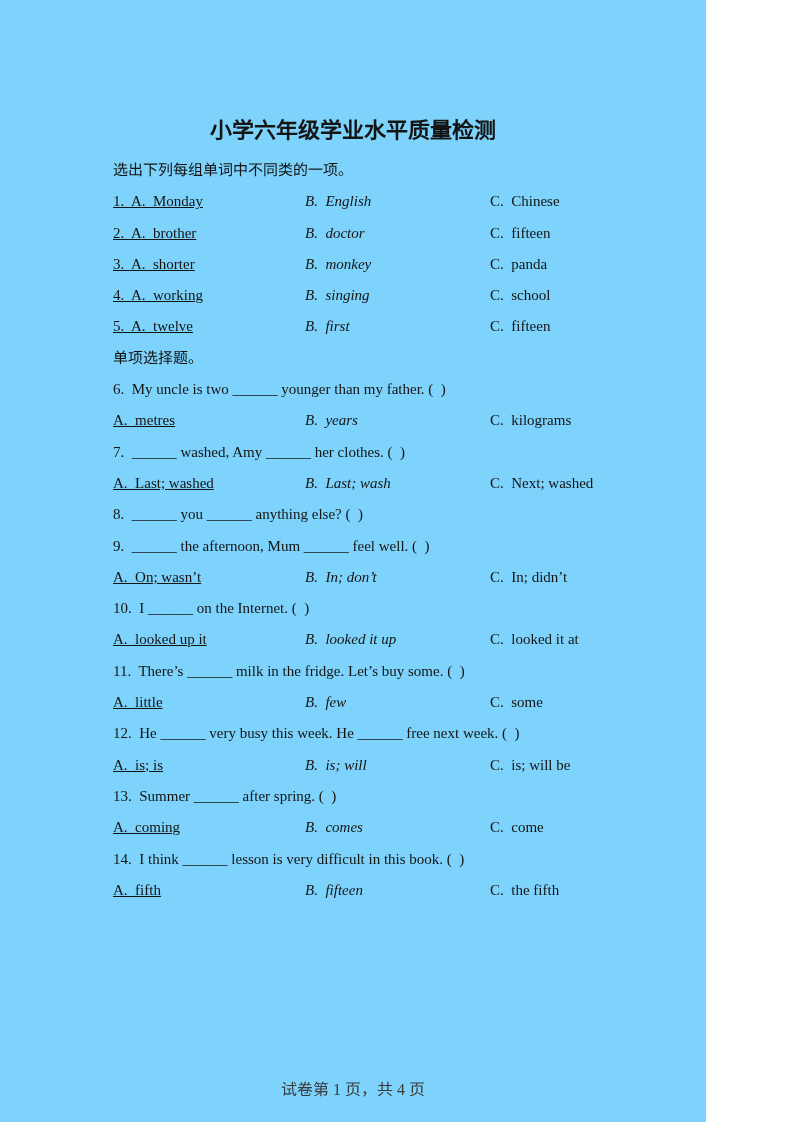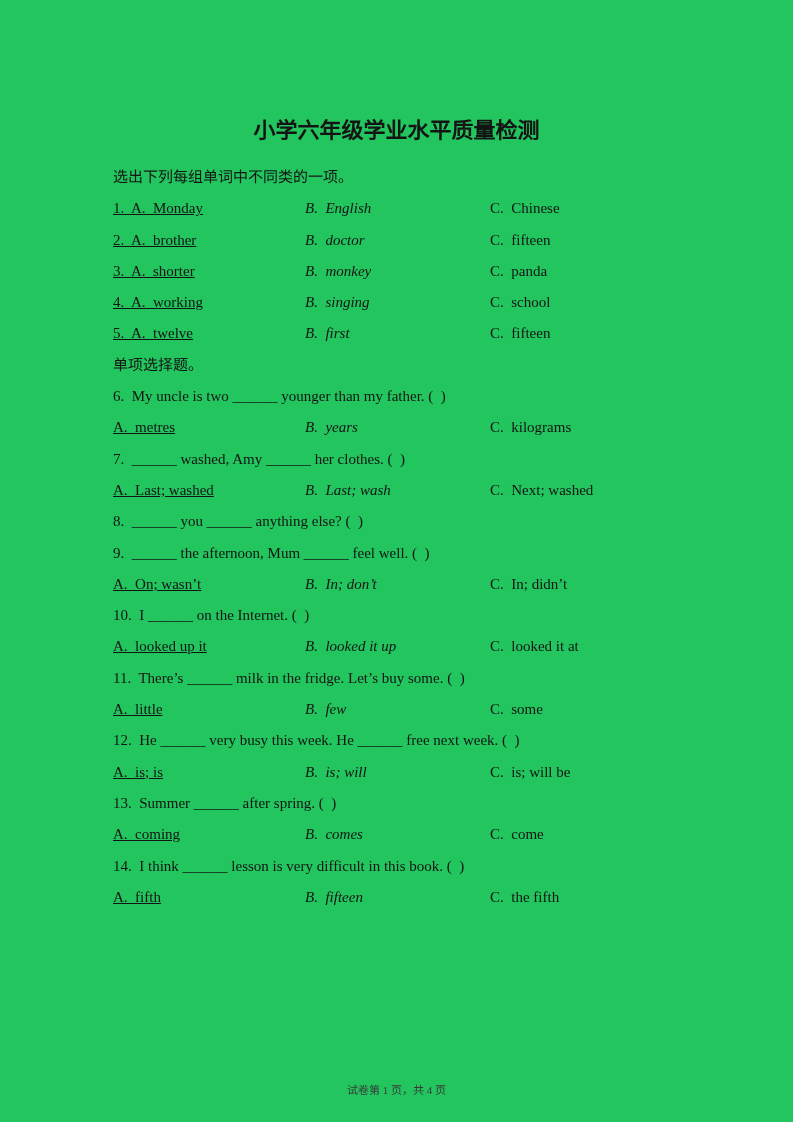--- a/index.html
+++ b/index.html
@@ -4,23 +4,23 @@
 <style>
   * { box-sizing: border-box; }
   html, body { margin: 0; padding: 0; background: #ffffff; }
   body {
     font-family: "Liberation Serif", "DejaVu Serif", serif;
     color: #141414;
     font-size: 15px;
   }
   .page {
     position: relative;
-    width: 793px;
+    width: 706px;
     height: 1122px;
-    background: #22c55e;
+    background: #7dd3fc;
     overflow: hidden;
   }
   .title {
     margin: 0;
     padding-top: 116px;
     text-align: center;
     font-size: 22px;
     font-weight: bold;
     line-height: 30px;
     white-space: pre;
@@ -36,35 +36,35 @@
   }
   .content {
     margin-left: 113px;
     margin-right: 60px;
   }
   .row {
     height: 31.3px;
     line-height: 31.3px;
     white-space: pre;
   }
-  .first-instruction { margin-top: 16px; }
+  .first-instruction { margin-top: 9px; }
   .section-gap { }
   .cols { display: flex; }
   .col-a { width: 192px; text-decoration: underline; }
   .col-b { width: 185px; font-style: italic; }
   .col-c { flex: 1; }
   .footer {
     position: absolute;
     left: 0;
     top: 1078px;
     width: 100%;
     height: 24px;
     line-height: 24px;
     text-align: center;
-    font-size: 11px;
+    font-size: 16px;
     color: #3a3a3a;
     white-space: pre;
   }
 </style>
 </head>
 <body>
 
 <div class="page">
 
   <h1 class="title">小学六年级学业水平质量检测</h1>

